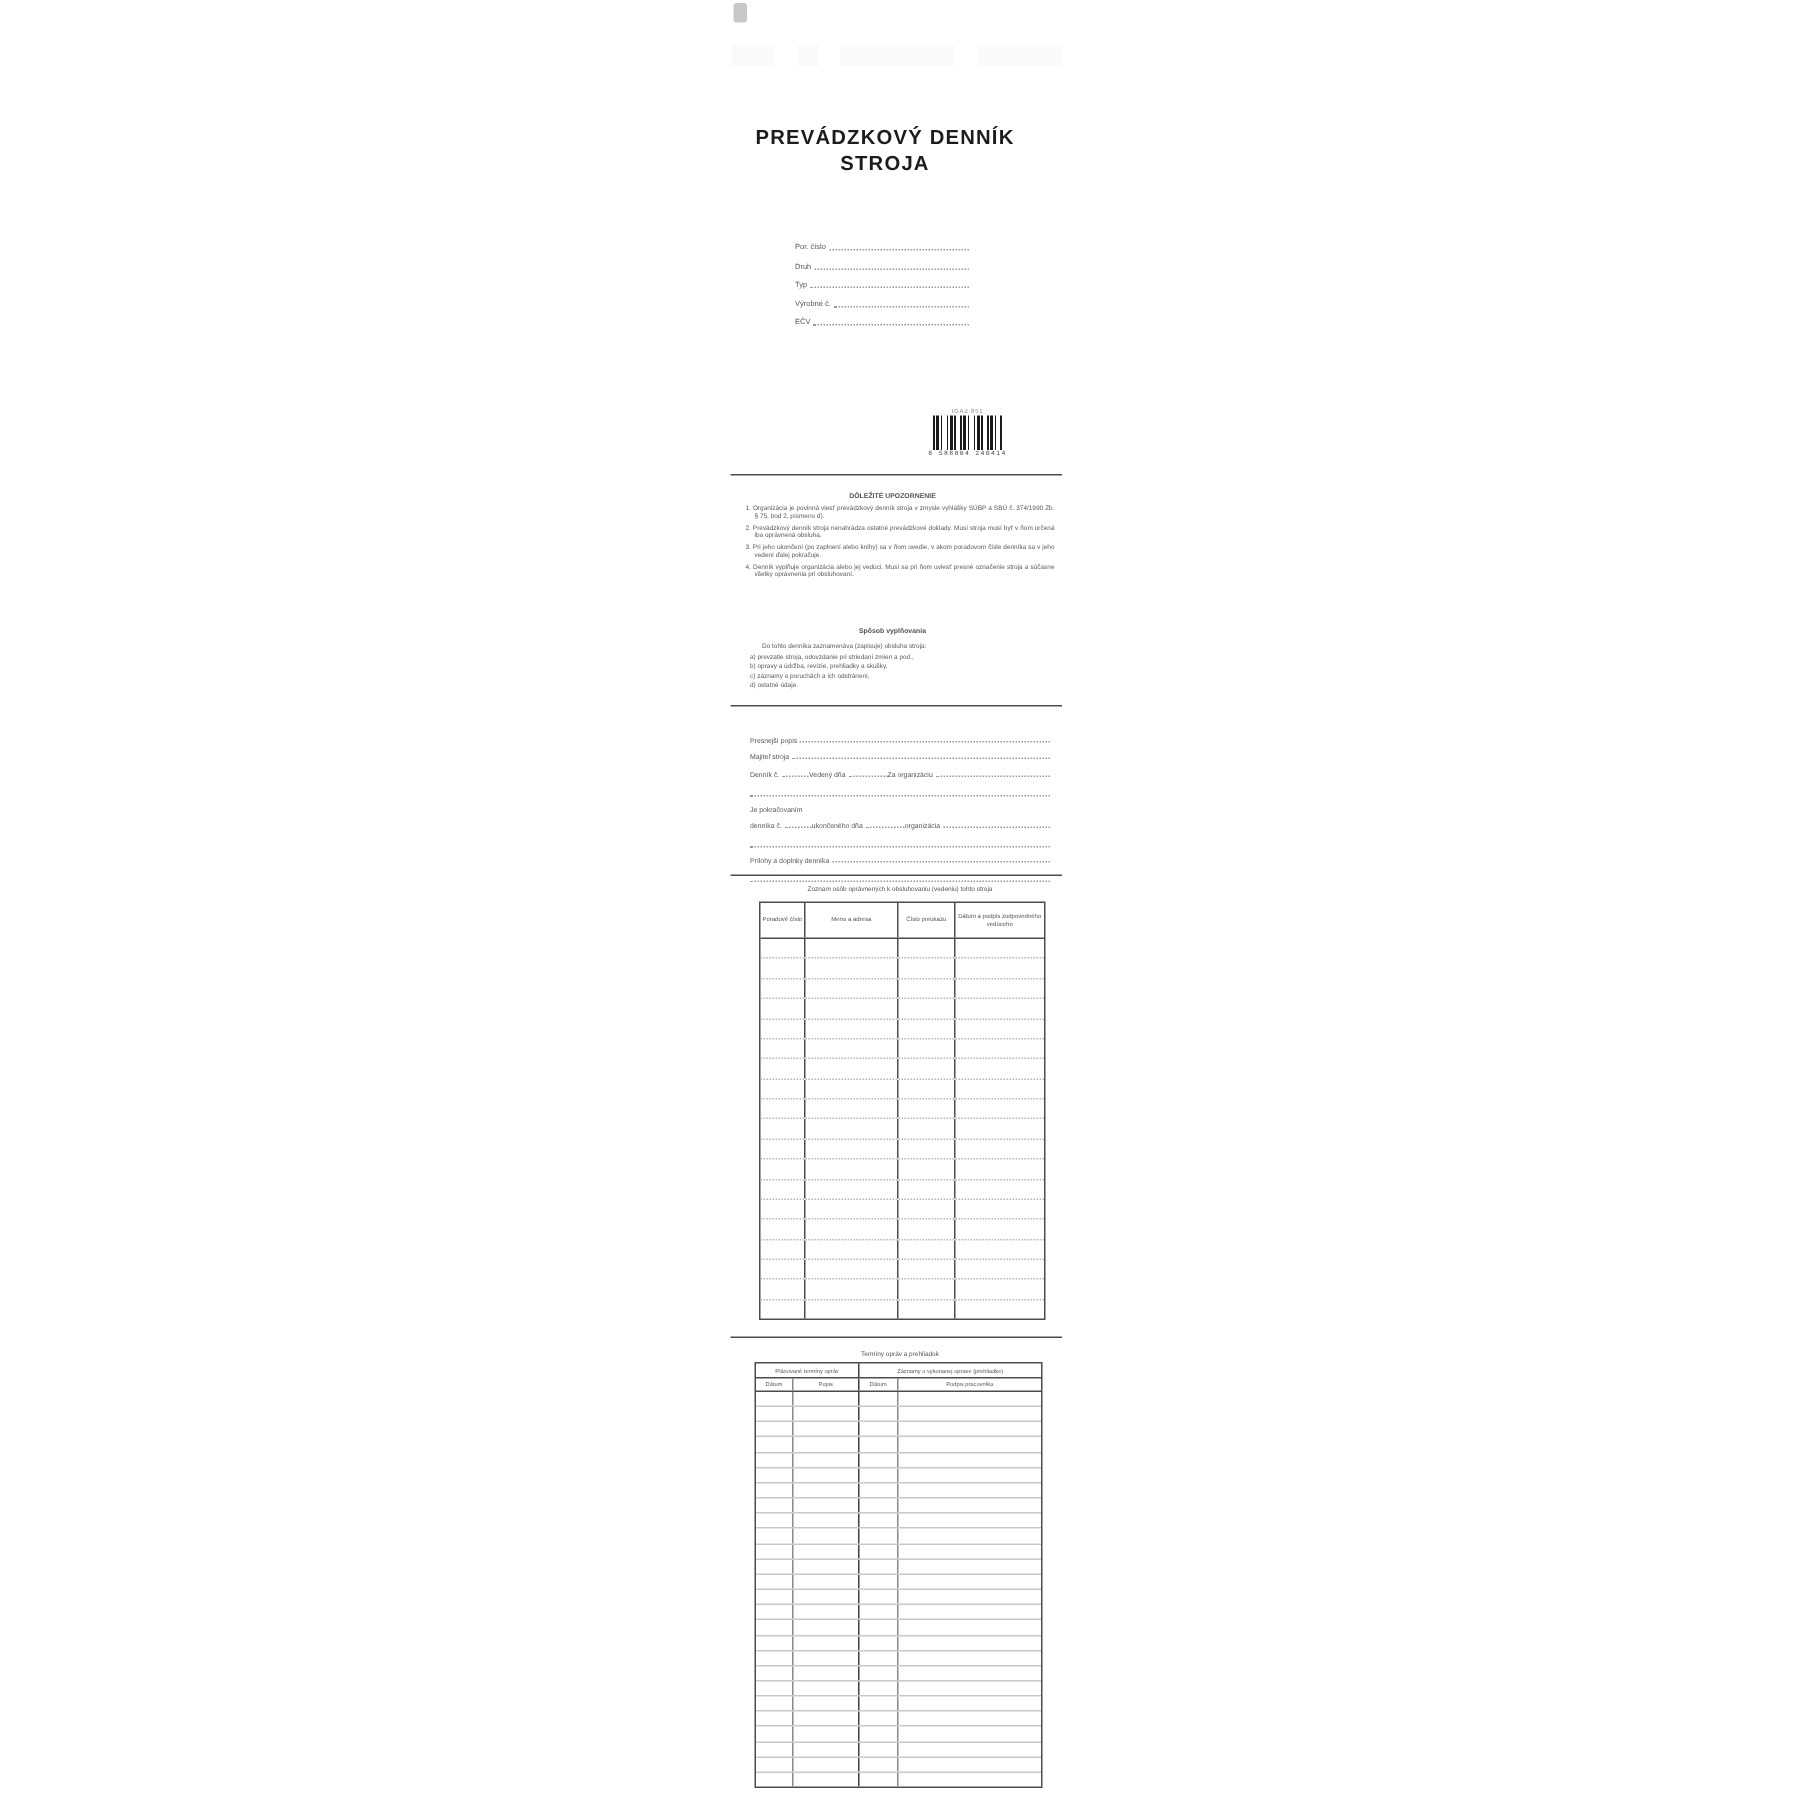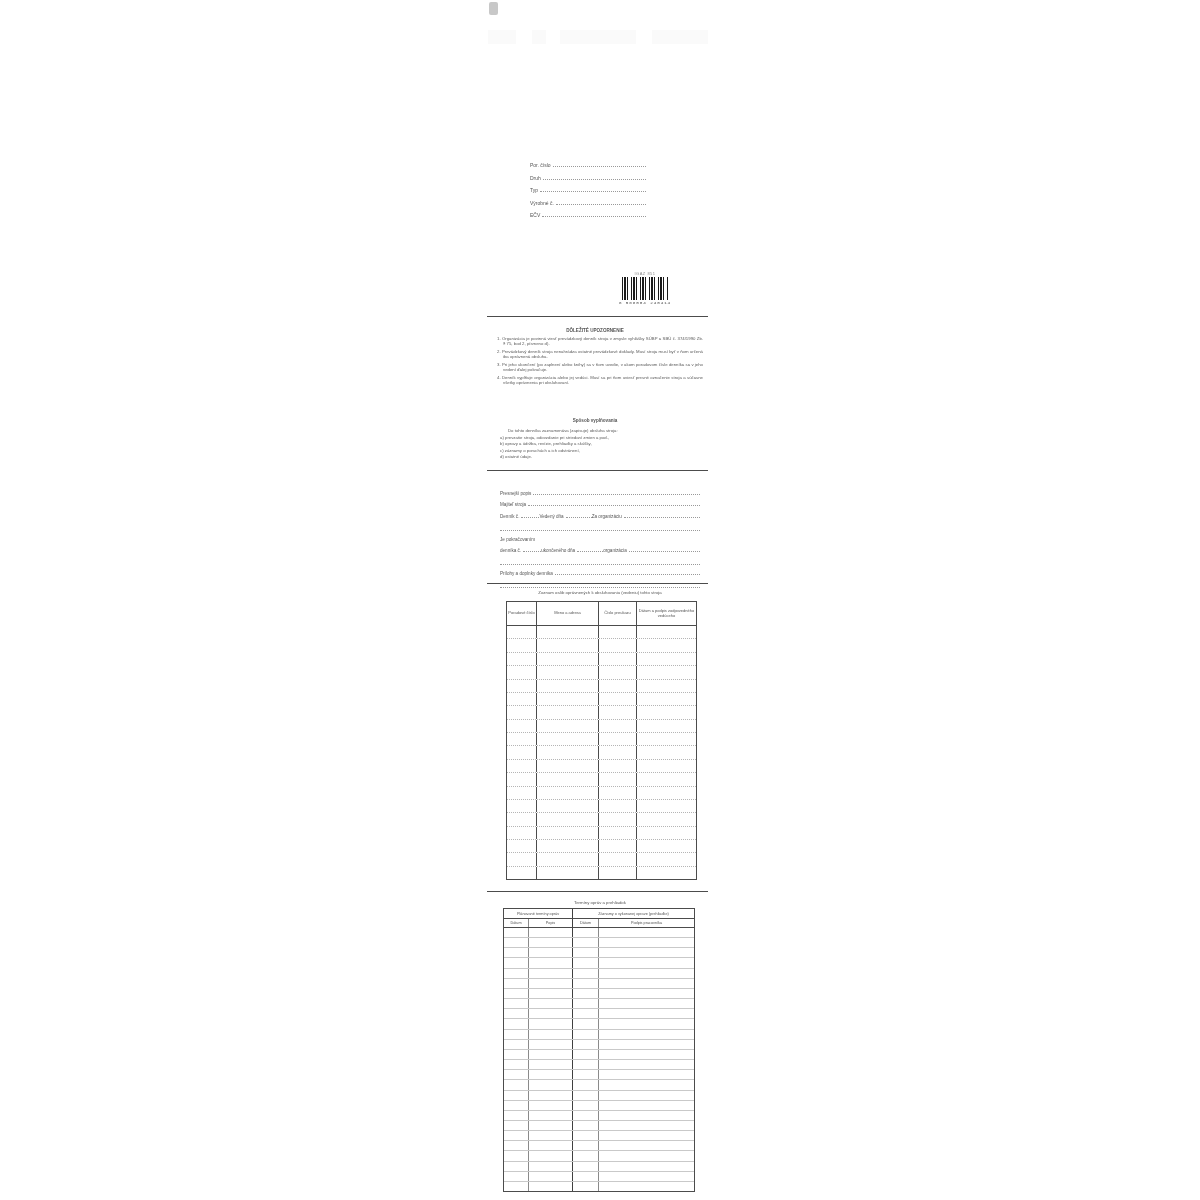--- a/index.html
+++ b/index.html
@@ -89,20 +89,24 @@
 <body>
 
 <div class="canvas">
 
   <div class="artifact-spot"></div>
   <div class="artifact-band ab1"></div>
   <div class="artifact-band ab2"></div>
   <div class="artifact-band ab3"></div>
   <div class="artifact-band ab4"></div>
 
+  <div class="title">
+    <div>PREVÁDZKOVÝ DENNÍK</div>
+    <div>STROJA</div>
+  </div>
 
   <div class="id-fields">
     <div class="id-row">
       <span>Por. číslo</span>
         <span class="leader"></span>
     </div>
     <div class="id-row">
       <span>Druh</span>
         <span class="leader"></span>
     </div>

